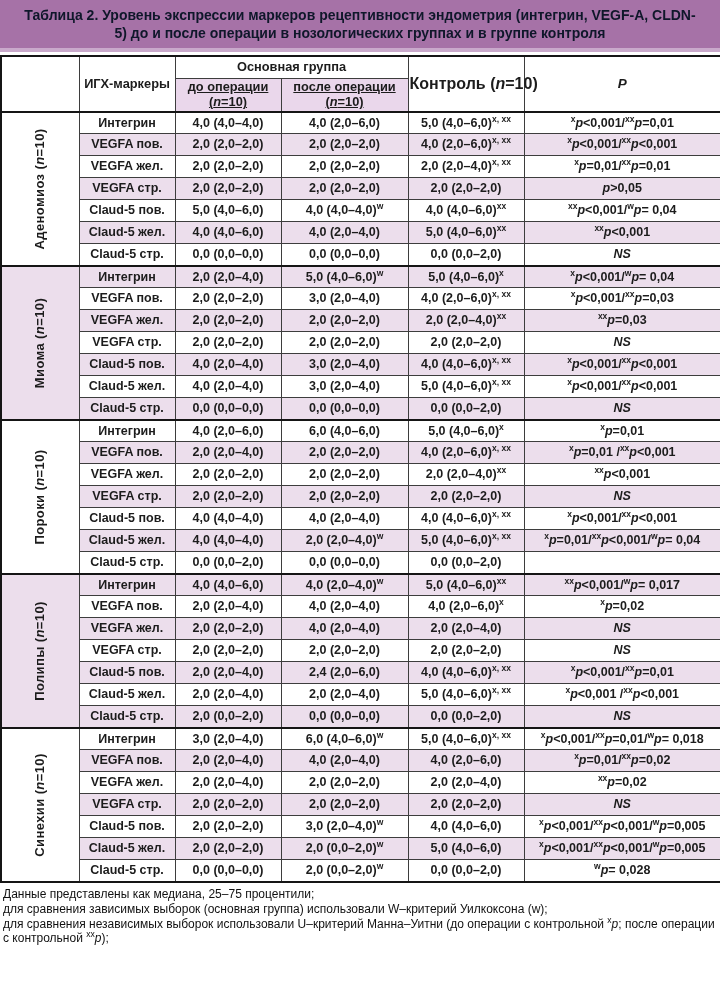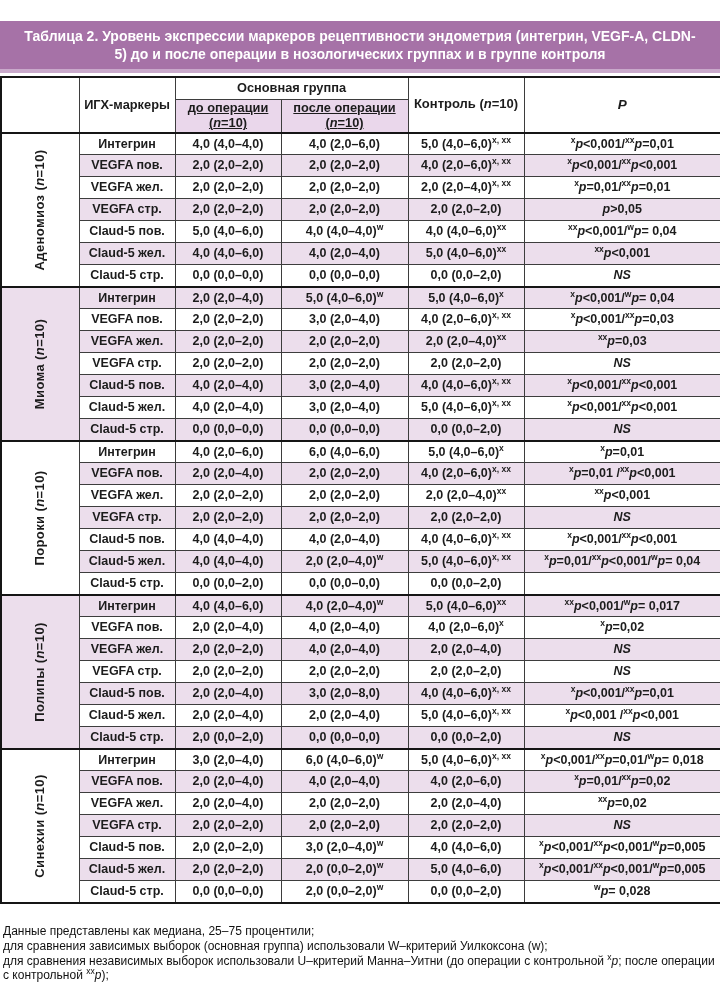--- a/index.html
+++ b/index.html
@@ -11,55 +11,55 @@
     --border-thick:#151515;
   }
   *{box-sizing:border-box;}
   html,body{margin:0;padding:0;background:#fff;}
   body{width:720px;font-family:"Liberation Sans",sans-serif;color:#1c1c1c;}
   .page{width:720px;height:998px;overflow:hidden;background:#fff;}
 
   .title{
     background:var(--title-bg);
     border-bottom:4px solid var(--title-strip);
-    color:#ffffff;font-weight:bold;font-size:14px;line-height:1.32;
-    text-align:center;padding:6px 24px 5px;margin-top:21px;
+    color:#0f172a;font-weight:bold;font-size:14px;line-height:1.32;
+    text-align:center;padding:6px 24px 5px;
   }
 
   table{
     width:720px;border-collapse:collapse;table-layout:fixed;
     margin-top:3px;border:2.5px solid var(--border-thick);
   }
   th,td{border:1px solid var(--border);}
   thead th{
     font-size:12.8px;font-weight:bold;text-align:center;
     padding:1px 1px;background:#fff;line-height:1.15;
   }
   thead tr.top th{height:23px;}
   thead tr.sub th{height:29px;}
   th.shaded{background:var(--subheader-bg);text-decoration:underline;}
-  th.ctrl-h{white-space:nowrap;font-size:13px;}
+  th.ctrl-h{white-space:nowrap;font-size:16px;}
   th.p-h{font-style:italic;font-size:13.5px;}
 
   td{
     height:22px;font-size:12.5px;font-weight:bold;text-align:center;
     padding:0 2px;background:#fff;line-height:1.05;
   }
   tr.alt td{background:var(--row-alt);}
   tbody tr.group-start td{border-top:2.5px solid var(--border-thick);margin-left:11px;}
   td.glabel{position:relative;}
   .rot{
     position:absolute;left:50%;top:50%;
     transform:translate(-50%,-50%) rotate(-90deg);
     white-space:nowrap;font-size:13px;letter-spacing:0.4px;font-weight:bold;
   }
   sup{font-size:8.5px;line-height:0;vertical-align:super;letter-spacing:0;}
 
   .footnotes{
-    padding:20px 4px 0 3px;font-size:12px;line-height:1.24;
+    padding:4px 4px 0 3px;font-size:12px;line-height:1.24;
     font-weight:normal;color:#111;
   }
   .footnotes div{margin:0;}
 </style>
 </head>
 <body>
 
 <div class="page">
   <div class="title">Таблица 2. Уровень экспрессии маркеров рецептивности эндометрия (интегрин, VEGF-A, CLDN-5) до и после операции в нозологических группах и в группе контроля</div>
 
@@ -269,21 +269,21 @@
         <tr>
           <td>VEGFA стр.</td>
           <td>2,0 (2,0–2,0)</td>
           <td>2,0 (2,0–2,0)</td>
           <td>2,0 (2,0–2,0)</td>
           <td><i>NS</i></td>
         </tr>
         <tr class="alt">
           <td>Claud-5 пов.</td>
           <td>2,0 (2,0–4,0)</td>
-          <td>3,0 (2,0–8,0)</td>
+          <td>2,4 (2,0–6,0)</td>
           <td>4,0 (4,0–6,0)<sup>х, хх</sup></td>
           <td><sup>х</sup><i>p</i>&lt;0,001/<sup>хх</sup><i>p</i>=0,01</td>
         </tr>
         <tr>
           <td>Claud-5 жел.</td>
           <td>2,0 (2,0–4,0)</td>
           <td>2,0 (2,0–4,0)</td>
           <td>5,0 (4,0–6,0)<sup>х, хх</sup></td>
           <td><sup>х</sup><i>p</i>&lt;0,001 /<sup>хх</sup><i>p</i>&lt;0,001</td>
         </tr>

